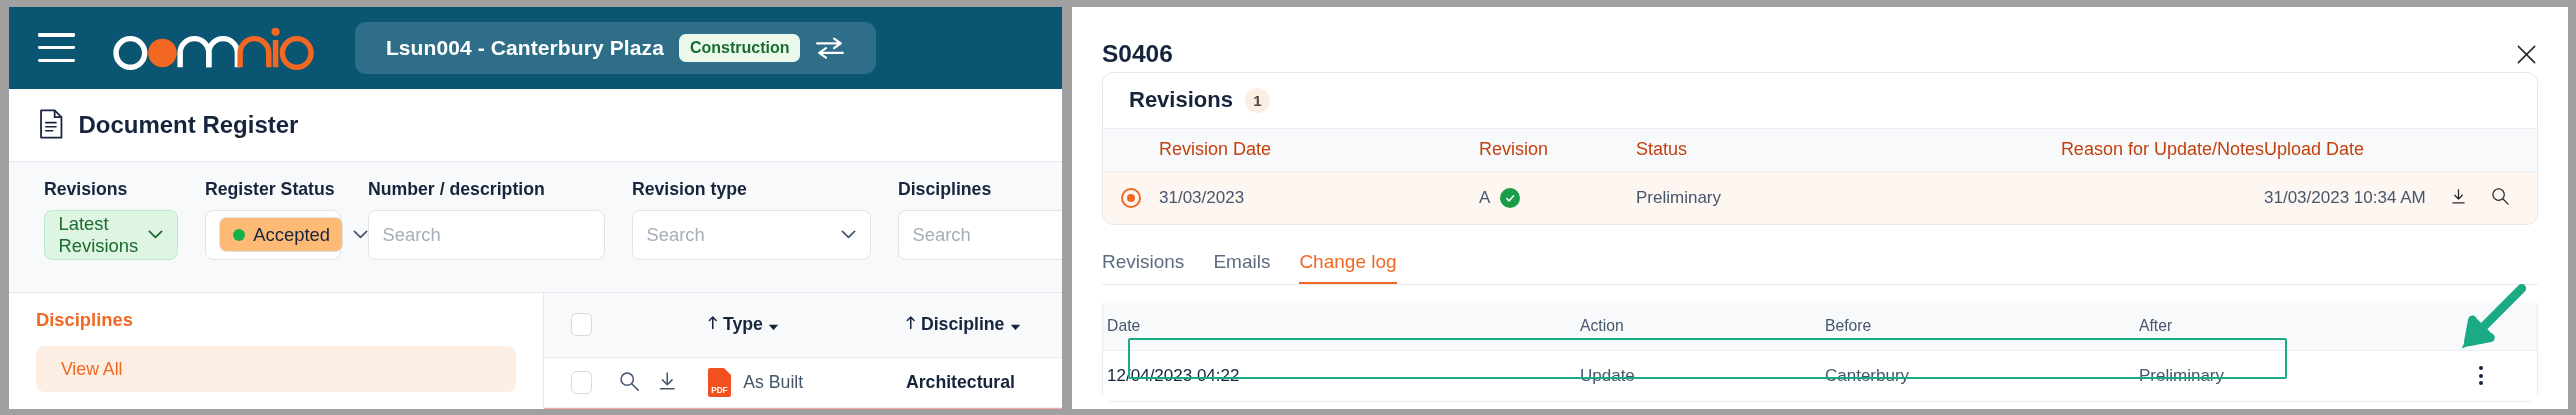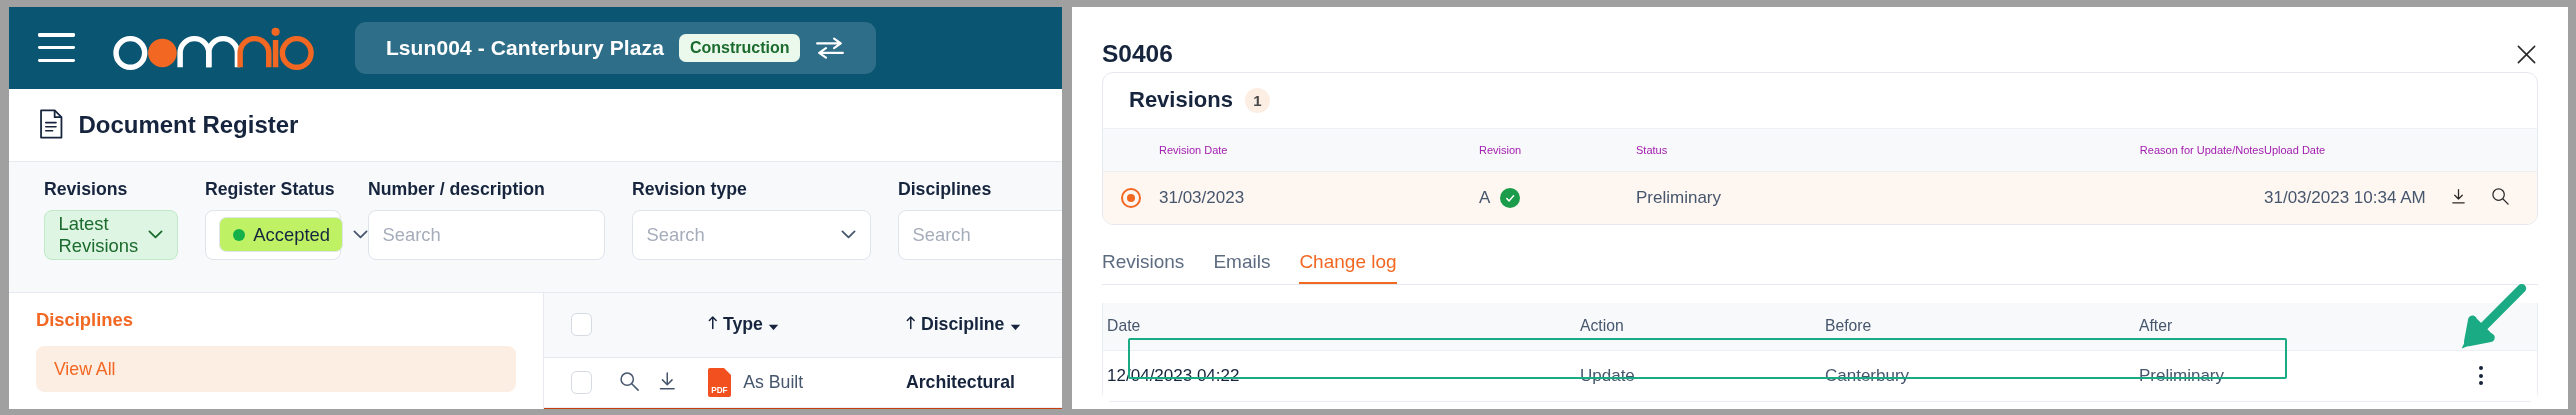--- a/index.html
+++ b/index.html
@@ -73,46 +73,46 @@
   .filter-label { font-size:17.7px; font-weight:bold; color:#16253d; white-space:nowrap; }
   .ctl {
     height:50px; border:0.7px solid #dfe3ea; border-radius:8.2px; background:#fff;
     display:flex; align-items:center; padding:0 13.6px; gap:9.5px;
     font-size:18.4px; color:#6b7584; cursor:pointer;
   }
   .ctl.green { background:#ddf5e2; border-color:#bfe9c8; color:#1c6b2e;border-radius:8px; }
   .ctl .chev { margin-left:auto; }
   .chev svg { display:block; }
   .pillbox {
-    border:0.7px solid #dfe3ea; border-radius:7.5px; background:#bef264;
+    border:0.7px solid #dfe3ea; border-radius:7.5px; background:#fdba74;
     display:flex; align-items:center; gap:8.2px; padding:5.5px 12.3px;
     font-size:18.4px; color:#16253d; white-space:nowrap;
   }
   .dot-green { width:12.3px;height:12.3px;border-radius:50%;background:#14b14b; display:inline-block; }
   .ctl-w-rev  { width:134px; }
   .ctl-w-stat { width:136px; }
   .ctl-w-num  { width:237px; }
   .ctl-w-doc  { width:239px; }
   .ctl-w-disc { width:225px; }
   .ph { color:#a6adba; }
 
   
   .lower { display:flex; height: 116px; }
   .disc-panel {
     width: 535px; background:#fff; border-right:0.7px solid #e6e9ef;
     padding: 16.4px 27px 0 27px;
   }
   .disc-title { color:#f26722; font-size:18.4px; font-weight:bold; margin-bottom: 15px; }
   .disc-item {
     background:#fdeee4; border-radius:8.2px; height:46px;
-    display:flex; align-items:center; padding-left:18px;
+    display:flex; align-items:center; padding-left:25px;
     color:#f26722; font-size:17.7px; cursor:pointer;
   }
 
-  .grid-panel { flex:1; background:#c2410c; }
+  .grid-panel { flex:1; background:#fca5a5; }
   .grid-head {
     background:#f8f9fb; border-bottom:0.7px solid #e6e9ef;
     height: 65px; display:flex; align-items:center;
   }
   .grid-row {
     height: 50px; display:flex; align-items:center; background:#fff;
     border-bottom:0.7px solid #eceff4;
   }
   .cb { width:20.5px; height:23px; border:1px solid #d4d9e2; border-radius:5.5px; background:#fff; cursor:pointer; }
   .c-check { width: 75px; display:flex; justify-content:center; }
@@ -161,21 +161,21 @@
     background:#f8f9fb; border-top:0.7px solid #eceff4; border-bottom:0.7px solid #eceff4;
     height: 44px; display:flex; align-items:center;
   }
   .rev-row { background:#fdf6f1; height:52px; display:flex; align-items:center; }
   .rv-c1 { width: 56px; display:flex; justify-content:center; }
   .rv-c2 { width: 320px; }
   .rv-c3 { width: 157px; display:flex; align-items:center; gap:9.5px;}
   .rv-c4 { width: 300px; }
   .rv-c5 { flex:1;text-align:right; }
   .rv-c6 { width: 273px; display:flex; align-items:center; justify-content:flex-start; gap:23px;}
-  .rhdr { font-size:11px; color:#a21caf; white-space:nowrap; }
+  .rhdr { font-size:18px; color:#c2410c; white-space:nowrap; }
   .rcell{ font-size:17px; color:#46566d; white-space:nowrap; }
   .radio-on {
     width:20.5px;height:20.5px;border-radius:50%;border:2px solid #f26722;
     display:flex;align-items:center;justify-content:center; cursor:pointer;
   }
   .radio-on i { width:8.2px;height:8.2px;border-radius:50%;background:#f26722; display:block;}
   .ok-badge {
     width:20.5px;height:20.5px;border-radius:50%;background:#1a9c4a;
     display:flex;align-items:center;justify-content:center;
   }

